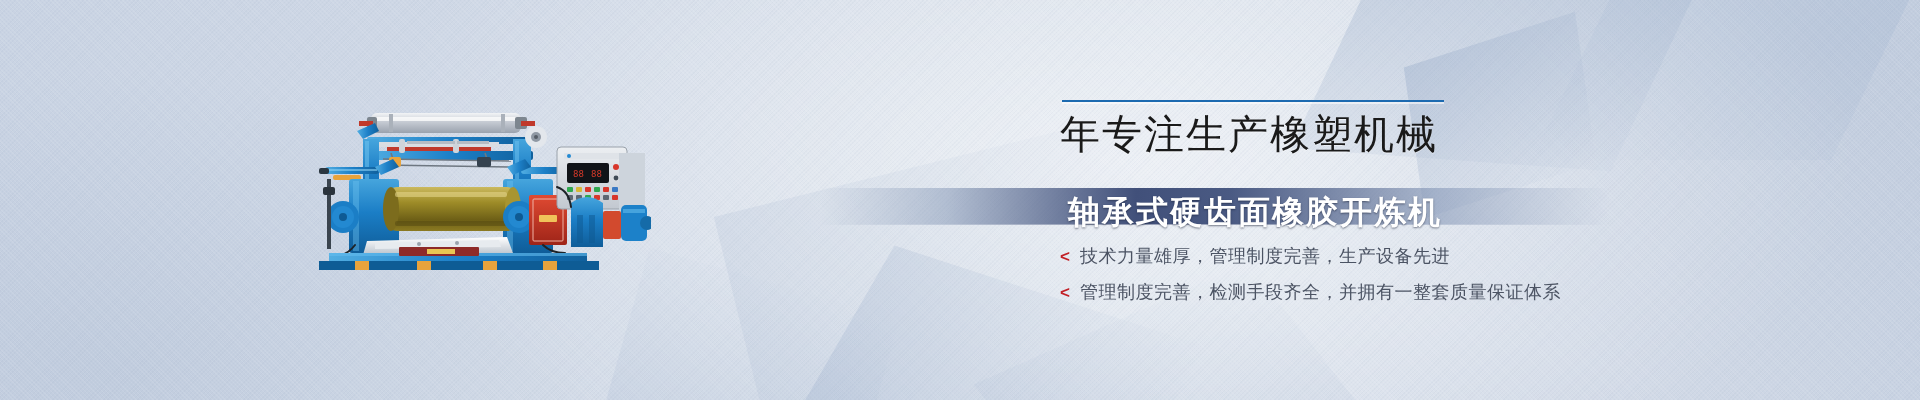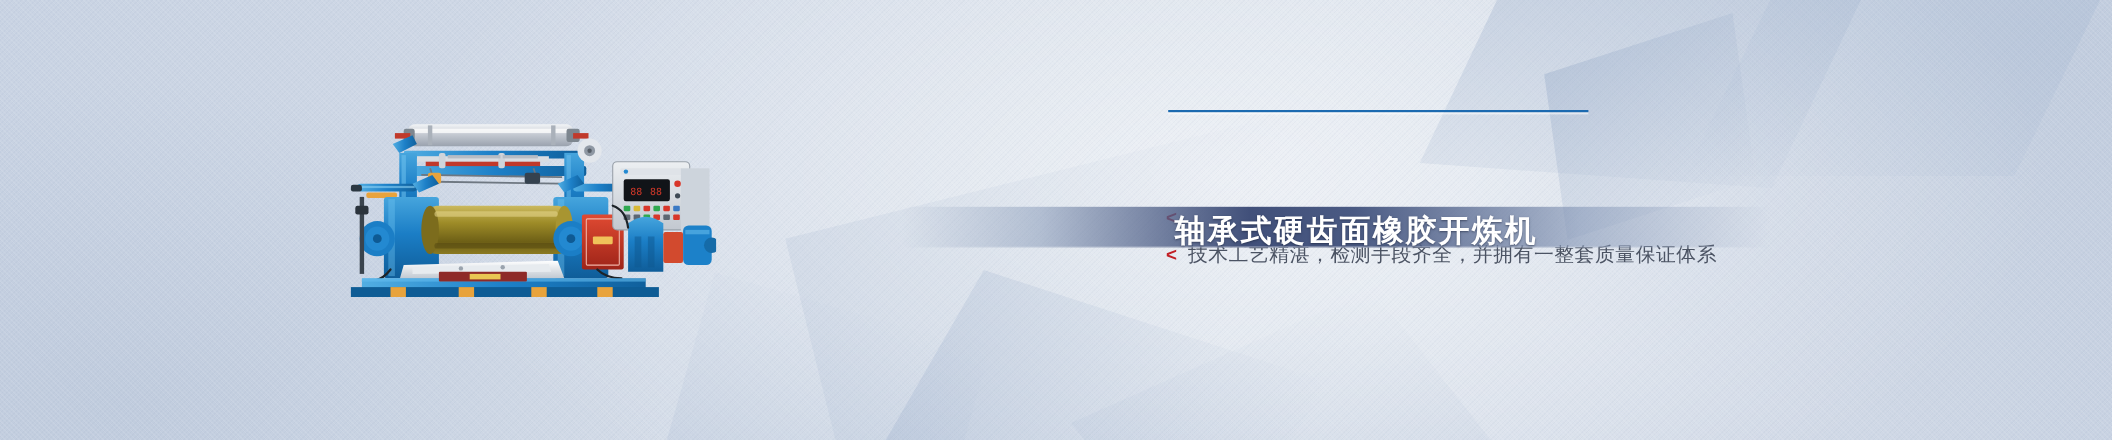--- a/index.html
+++ b/index.html
@@ -145,21 +145,21 @@
     position: absolute;
     left: 0; right: 0; bottom: 0;
     height: 1px;
     background: linear-gradient(to right, rgba(255,255,255,0), rgba(255,255,255,.5) 45%, rgba(255,255,255,0));
   }
 
   .subtitle {
     position: absolute;
     left: 8px;
     top: 91px;
-    font-size: 28px;
+    font-size: 32px;
     font-weight: bold;
     letter-spacing: 2px;
     color: #ffffff;
     white-space: nowrap;
     text-shadow: 0 1px 2px rgba(20,28,50,.55);
   }
 
   .bullets {
     margin-top: 88px;
     list-style: none;
@@ -394,30 +394,32 @@
         <rect x="128" y="152" width="80" height="9" rx="1" fill="#8e2a28"></rect>
         <rect x="156" y="154" width="28" height="5" fill="#e9c653"></rect>
       </g>
     </svg>
   </div>
 
   <div class="text-block">
 
     <div class="rule"></div>
 
+    <div class="headline">年专注生产橡塑机械</div>
 
     <div class="subtitle-bar"></div>
 
     <div class="subtitle">轴承式硬齿面橡胶开炼机</div>
 
     <ul class="bullets">
       <li class="bullet">
         <span class="bullet-marker">&lt;</span>
+        <span class="bullet-text">技术力量雄厚，管理制度完善，生产设备先进</span>
       </li>
       <li class="bullet">
         <span class="bullet-marker">&lt;</span>
-        <span class="bullet-text">技术工艺精湛，检测手段齐全，并拥有一整套质量保证体系</span>
+        <span class="bullet-text">管理制度完善，检测手段齐全，并拥有一整套质量保证体系</span>
       </li>
     </ul>
 
   </div>
 
 </div>
 
 </body></html>

